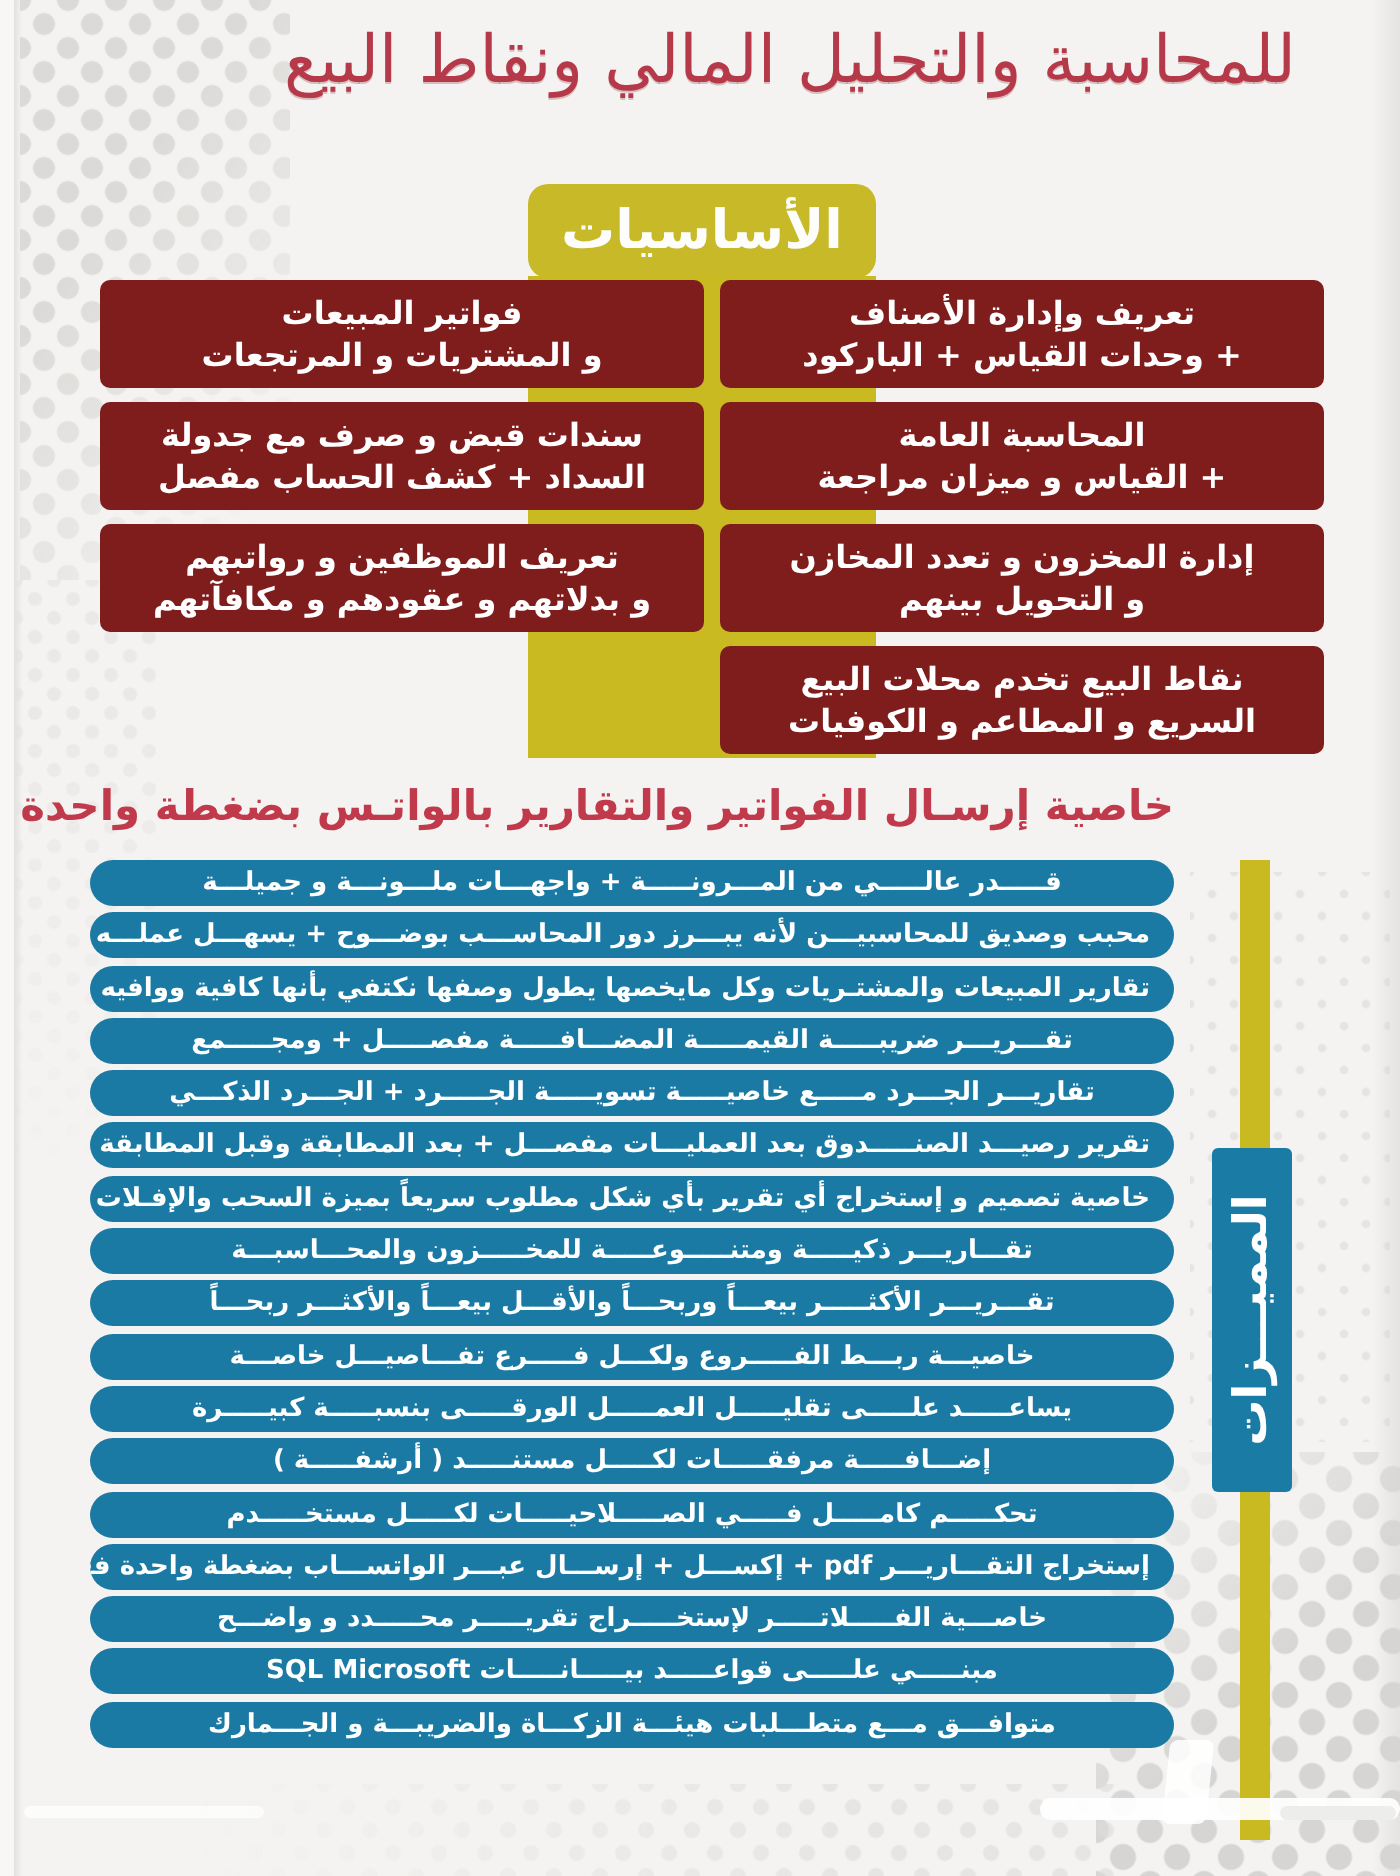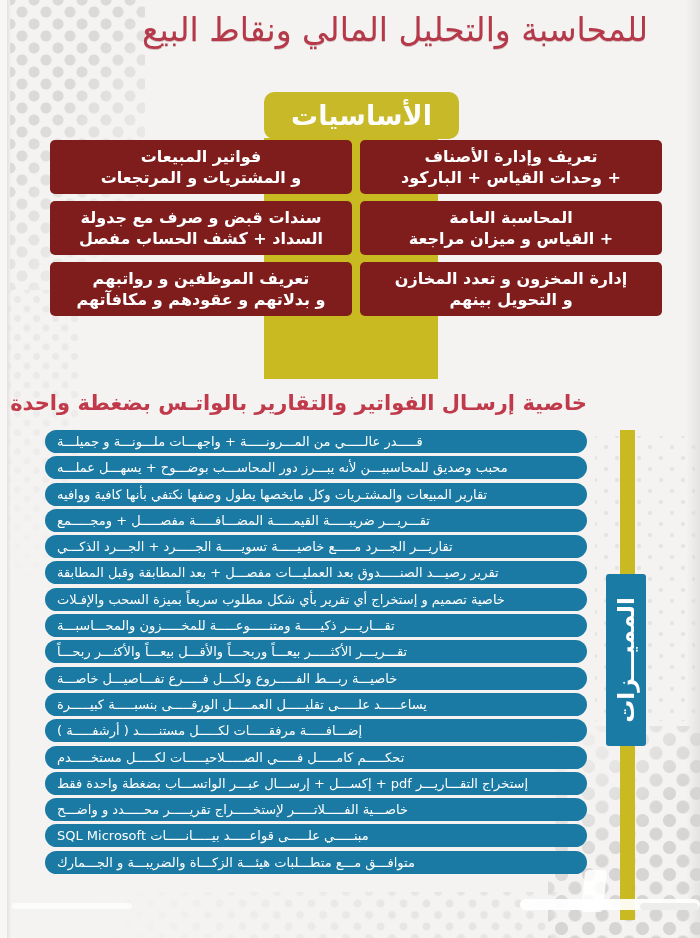--- a/index.html
+++ b/index.html
@@ -39,21 +39,21 @@
   
   .page-title{
     position:absolute;top:13px;left:100px;width:590px;
     text-align:center;white-space:nowrap;
     font-size:33px;font-weight:normal;color:#b6394a;
     direction:rtl;line-height:1.05;
     text-shadow:0 1px 0 rgba(120,30,40,.25);
   }
   
   .basics-badge{
-    position:absolute;left:264px;top:92px;width:195px;height:47px;
+    position:absolute;left:264px;top:92px;width:174px;height:47px;
     background:#c8b929;border-radius:10px;
     display:flex;align-items:center;justify-content:center;
     color:#fdfdfb;font-size:27px;font-weight:bold;direction:rtl;
   }
   
   .grid-band{position:absolute;left:264px;top:138px;width:174px;height:241px;background:#c9ba22;}
   
   .basics-grid{
     position:absolute;left:50px;top:140px;width:612px;height:237px;
     display:grid;grid-template-columns:1fr 1fr;grid-template-rows:repeat(4,1fr);
@@ -69,22 +69,22 @@
   
   .whatsapp-note{
     position:absolute;left:45px;top:391px;width:542px;
     text-align:center;white-space:nowrap;direction:rtl;
     color:#c03a4b;font-weight:bold;font-size:21px;
   }
   
   .features-list{position:absolute;left:45px;top:430px;width:542px;}
   .feature-pill{
     height:23px;margin-bottom:3.3px;background:#1b7aa3;border-radius:12px;
-    color:#fff;font-weight:normal;font-size:13px;line-height:23px;
-    text-align:left;direction:rtl;white-space:nowrap;overflow:hidden;
+    color:#fff;font-weight:bold;font-size:13px;line-height:23px;
+    text-align:center;direction:rtl;white-space:nowrap;overflow:hidden;
     padding:0 12px;
   }
   
   .side-ribbon{position:absolute;left:620px;top:430px;width:15px;height:490px;background:#c9ba22;}
   .side-banner{
     position:absolute;left:606px;top:574px;width:40px;height:172px;
     background:#1a7ba4;border-radius:3px;
     display:flex;align-items:center;justify-content:center;
   }
   .side-banner .vlabel{
@@ -125,20 +125,22 @@
   <div class="basic-box">فواتير المبيعات
 و المشتريات و المرتجعات</div>
   <div class="basic-box">المحاسبة العامة
 + القياس و ميزان مراجعة</div>
   <div class="basic-box">سندات قبض و صرف مع جدولة
 السداد + كشف الحساب مفصل</div>
   <div class="basic-box">إدارة المخزون و تعدد المخازن
 و التحويل بينهم</div>
   <div class="basic-box">تعريف الموظفين و رواتبهم
 و بدلاتهم و عقودهم و مكافآتهم</div>
+  <div class="basic-box">نقاط البيع تخدم محلات البيع
+السريع و المطاعم و الكوفيات</div>
 </div>
 
 <div class="whatsapp-note">خاصية إرسـال الفواتير والتقارير بالواتـس بضغطة واحدة</div>
 
 <div class="features-list">
   <div class="feature-pill">قـــــدر عالـــــي من المـــرونـــــة + واجهـــات ملـــونـــة و جميلـــة</div>
   <div class="feature-pill">محبب وصديق للمحاسبيـــن لأنه يبـــرز دور المحاســـب بوضـــوح + يسهـــل عملـــه</div>
   <div class="feature-pill">تقارير المبيعات والمشتـريات وكل مايخصها يطول وصفها نكتفي بأنها كافية ووافيه</div>
   <div class="feature-pill">تقـــريـــر ضريبـــــة القيمـــــة المضـــافـــــة مفصـــــل + ومجـــــمع</div>
   <div class="feature-pill">تقاريـــر الجـــرد مـــــع خاصيـــــة تسويـــــة الجـــــرد + الجـــرد الذكـــي</div>

